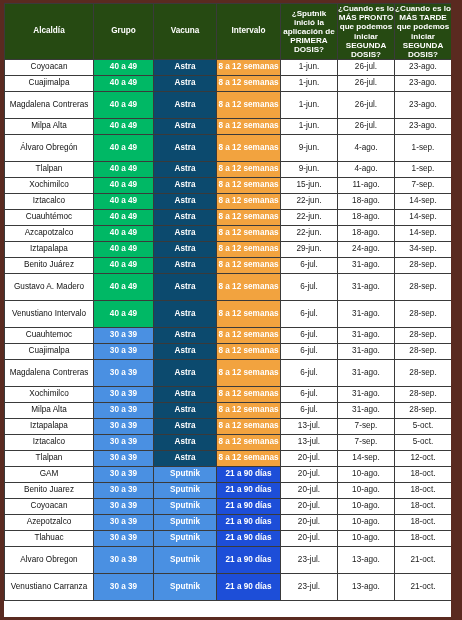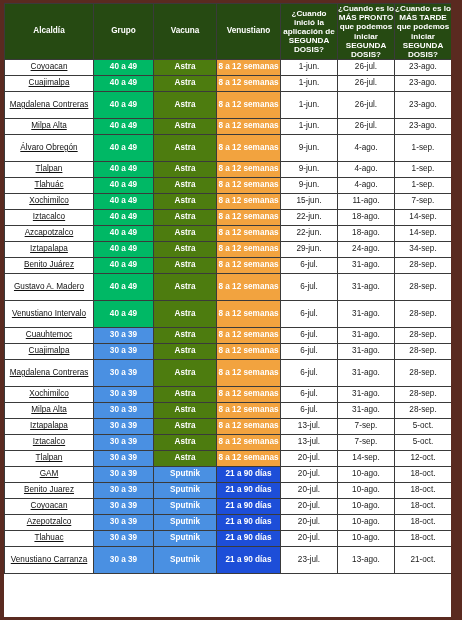--- a/index.html
+++ b/index.html
@@ -59,37 +59,36 @@
   col.c-tarde{width:57px;}
 
   td.alcaldia{
     text-align:left;
     padding-left:3px;
     color:#111111;
     background:#ffffff;
     font-size:8.6px;
     line-height:11px;
     border-color:#555555;
-    text-decoration:underline;
   }
   td.grupo{
     color:#ffffff;
     font-weight:bold;
     font-size:8.3px;
     border-color:#2f2f2f;
   }
   td.grupo.g-green{background:#00b865;margin-left:36px;}
   td.grupo.g-blue{background:#4a90e2;}
   td.vacuna{
     color:#ffffff;
     font-weight:bold;
     font-size:8.4px;
     border-color:#2f2f2f;
   }
-  td.vacuna.v-astra{background:#4d7c0f;}
+  td.vacuna.v-astra{background:#0c4a6e;}
   td.vacuna.v-sputnik{background:#4a90e2;}
   td.intervalo{
     color:#ffffff;
     font-weight:bold;
     font-size:7.1px;
     border-color:#2f2f2f;
   }
   td.intervalo.i-astra{background:#f2a33f;}
   td.intervalo.i-sputnik{background:#1d4ed8;}
   td.fecha{
@@ -113,22 +112,22 @@
         <col class="c-intervalo">
       <col class="c-primera">
         <col class="c-pronto">
         <col class="c-tarde">
     </colgroup>
     <thead>
       <tr>
         <th>Alcaldía</th>
         <th>Grupo</th>
         <th>Vacuna</th>
-        <th>Venustiano</th>
-        <th class="hdr-wrap">¿Cuando inició la aplicación de SEGUNDA DOSIS?</th>
+        <th>Intervalo</th>
+        <th class="hdr-wrap">¿Sputnik inició la aplicación de PRIMERA DOSIS?</th>
         <th class="hdr-wrap">¿Cuando es lo MÁS PRONTO que podemos iniciar SEGUNDA DOSIS?</th>
         <th class="hdr-wrap">¿Cuando es lo MÁS TARDE que podemos iniciar SEGUNDA DOSIS?</th>
       </tr>
     </thead>
     <tbody id="table-body">
         <tr class="r1">
           <td class="alcaldia">Coyoacan</td>
           <td class="grupo g-green">40 a 49</td>
           <td class="vacuna v-astra">Astra</td>
           <td class="intervalo i-astra">8 a 12 semanas</td>
@@ -175,56 +174,56 @@
         <tr class="r1">
           <td class="alcaldia">Tlalpan</td>
           <td class="grupo g-green">40 a 49</td>
           <td class="vacuna v-astra">Astra</td>
           <td class="intervalo i-astra">8 a 12 semanas</td>
           <td class="fecha">9-jun.</td>
           <td class="fecha">4-ago.</td>
           <td class="fecha">1-sep.</td>
         </tr>
         <tr class="r1">
-          <td class="alcaldia">Tlahuác</td>
-          <td class="grupo g-green">40 a 49</td>
-          <td class="vacuna v-astra">Astra</td>
-          <td class="intervalo i-astra">8 a 12 semanas</td>
-          <td class="fecha">9-jun.</td>
-          <td class="fecha">4-ago.</td>
-          <td class="fecha">1-sep.</td>
-        </tr>
-        <tr class="r1">
           <td class="alcaldia">Xochimilco</td>
           <td class="grupo g-green">40 a 49</td>
           <td class="vacuna v-astra">Astra</td>
           <td class="intervalo i-astra">8 a 12 semanas</td>
           <td class="fecha">15-jun.</td>
           <td class="fecha">11-ago.</td>
           <td class="fecha">7-sep.</td>
         </tr>
         <tr class="r1">
           <td class="alcaldia">Iztacalco</td>
           <td class="grupo g-green">40 a 49</td>
           <td class="vacuna v-astra">Astra</td>
           <td class="intervalo i-astra">8 a 12 semanas</td>
           <td class="fecha">22-jun.</td>
           <td class="fecha">18-ago.</td>
           <td class="fecha">14-sep.</td>
         </tr>
         <tr class="r1">
-          <td class="alcaldia">Azcapotzalco</td>
+          <td class="alcaldia">Cuauhtémoc</td>
           <td class="grupo g-green">40 a 49</td>
           <td class="vacuna v-astra">Astra</td>
           <td class="intervalo i-astra">8 a 12 semanas</td>
           <td class="fecha">22-jun.</td>
           <td class="fecha">18-ago.</td>
           <td class="fecha">14-sep.</td>
         </tr>
         <tr class="r1">
+          <td class="alcaldia">Azcapotzalco</td>
+          <td class="grupo g-green">40 a 49</td>
+          <td class="vacuna v-astra">Astra</td>
+          <td class="intervalo i-astra">8 a 12 semanas</td>
+          <td class="fecha">22-jun.</td>
+          <td class="fecha">18-ago.</td>
+          <td class="fecha">14-sep.</td>
+        </tr>
+        <tr class="r1">
           <td class="alcaldia">Iztapalapa</td>
           <td class="grupo g-green">40 a 49</td>
           <td class="vacuna v-astra">Astra</td>
           <td class="intervalo i-astra">8 a 12 semanas</td>
           <td class="fecha">29-jun.</td>
           <td class="fecha">24-ago.</td>
           <td class="fecha">34-sep.</td>
         </tr>
         <tr class="r1">
           <td class="alcaldia">Benito Juárez</td>
@@ -362,20 +361,29 @@
           <td class="fecha">18-oct.</td>
         </tr>
         <tr class="r1">
           <td class="alcaldia">Tlahuac</td>
           <td class="grupo g-blue">30 a 39</td>
           <td class="vacuna v-sputnik">Sputnik</td>
           <td class="intervalo i-sputnik">21 a 90 días</td>
           <td class="fecha">20-jul.</td>
           <td class="fecha">10-ago.</td>
           <td class="fecha">18-oct.</td>
+        </tr>
+        <tr class="r2">
+          <td class="alcaldia">Alvaro Obregon</td>
+          <td class="grupo g-blue">30 a 39</td>
+          <td class="vacuna v-sputnik">Sputnik</td>
+          <td class="intervalo i-sputnik">21 a 90 días</td>
+          <td class="fecha">23-jul.</td>
+          <td class="fecha">13-ago.</td>
+          <td class="fecha">21-oct.</td>
         </tr>
         <tr class="r2">
           <td class="alcaldia">Venustiano Carranza</td>
           <td class="grupo g-blue">30 a 39</td>
           <td class="vacuna v-sputnik">Sputnik</td>
           <td class="intervalo i-sputnik">21 a 90 días</td>
           <td class="fecha">23-jul.</td>
           <td class="fecha">13-ago.</td>
           <td class="fecha">21-oct.</td>
         </tr>

